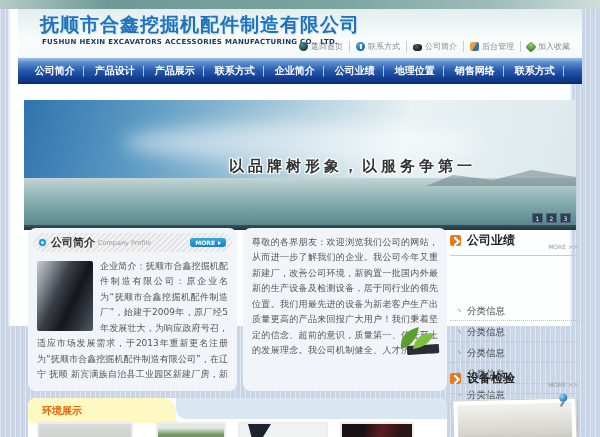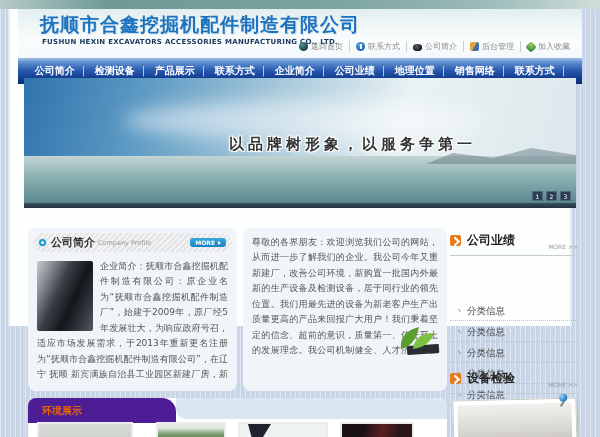--- a/index.html
+++ b/index.html
@@ -37,21 +37,21 @@
 
   
   .nav { position:absolute; left:8px; top:58px; width:564px; height:26px; display:flex;
     align-items:center; justify-content:space-around; padding:0 12px;
     background:linear-gradient(#9cc0e8 0%,#5d8ecd 18%,#2a5cb0 48%,#143f93 78%,#0e3178 100%);
     border-bottom:1px solid #0a2a66; }
   .nav a { color:#fff; font-size:10px; font-weight:bold; text-decoration:none; white-space:nowrap; }
   .nav .sep { color:rgba(255,255,255,.75); font-weight:normal; margin-left:7px; }
 
   
-  .banner { position:absolute; left:14px; top:78px; width:552px; height:130px; overflow:hidden; }
+  .banner { position:absolute; left:14px; top:100px; width:552px; height:130px; overflow:hidden; }
   .sky { position:absolute; inset:0 0 52px 0;
     background:linear-gradient(105deg,#2f74ad 0%,#5e9bc4 22%,#a6c8da 45%,#e9f2f4 68%,#dce8ec 100%); }
   .cloud { position:absolute; left:18%; top:18%; width:65%; height:30%; border-radius:50%;
     background:rgba(255,255,255,.5); filter:blur(9px); }
   .sea { position:absolute; left:0; bottom:0; width:100%; height:52px;
     background:linear-gradient(#c3d4d4,#8db2b2 40%,#5f8c92 85%,#51777f); }
   .mountain { position:absolute; right:0; bottom:44px; width:150px; height:20px; opacity:.45;
     background:#5b6f7a; clip-path:polygon(0 100%,18% 45%,45% 70%,70% 20%,100% 55%,100% 100%); }
   .banner-dark-edge { position:absolute; left:0; bottom:0; width:100%; height:5px;
     background:linear-gradient(#39505e,#24323e); }
@@ -99,21 +99,21 @@
   .pushpin { position:absolute; top:-5px; right:8px; width:10px; height:12px; }
   .pushpin .ball { position:absolute; top:0; right:0; width:8px; height:8px; border-radius:50%;
     background:radial-gradient(circle at 30% 30%,#9fd4f5,#2e86c8 60%,#145a92); }
   .pushpin .stem { position:absolute; top:7px; right:5px; width:1.5px; height:6px; background:#7a8a94; transform:rotate(35deg); }
 
   
   .env-panel { position:absolute; left:18px; top:398px; width:419px; height:45px; background:#fff;
     border-radius:8px 8px 0 0; }
   .env-band { position:absolute; left:148px; top:0; right:0; height:21px; background:#d9e7f3;
     border-radius:0 8px 0 10px; }
-  .env-tab { position:absolute; left:0; top:0; width:148px; height:25px; background:#4c1d95;
+  .env-tab { position:absolute; left:0; top:0; width:148px; height:25px; background:#fef9c3;
     border-radius:8px 14px 0 0; line-height:25px; padding-left:14px;
     font-size:10px; font-weight:bold; color:#e8650a; }
   .thumb { position:absolute; top:24px; height:30px; border:2px solid #ececec; }
   .thumb-1 { left:9px;  width:96px; background:linear-gradient(#d9ddd9,#c2c8c2); }
   .thumb-2 { left:128px; width:70px; background:linear-gradient(#e2eae4 15%,#7a9a6a 40%,#48683c); }
   .thumb-3 { left:210px; width:90px; background:#eef2f0; position:absolute; overflow:hidden; }
   .thumb-3 .sail { position:absolute; left:8px; top:0; width:0; height:0;
     border-left:7px solid transparent; border-right:16px solid transparent; border-top:26px solid #1d2430; }
   .thumb-4 { left:312px; width:74px; background:linear-gradient(100deg,#1a1114 30%,#5a1f22 55%,#2a1517 80%); }
 </style>
@@ -147,21 +147,21 @@
           </a>
         <a class="ulink" data-name="link-favorite">
             <span class="uicon" data-name="favorite-icon"></span>
             <span data-name="link-favorite-label">加入收藏</span>
           </a>
       </div>
     </div>
 
     <div class="nav" data-name="main-nav">
       <a data-name="nav-item-company-profile"><span>公司简介</span><span class="sep" data-name="nav-separator">|</span></a>
-      <a data-name="nav-item-manager-speech"><span>检测设备</span><span class="sep" data-name="nav-separator">|</span></a>
+      <a data-name="nav-item-manager-speech"><span>产品设计</span><span class="sep" data-name="nav-separator">|</span></a>
       <a data-name="nav-item-products"><span>产品展示</span><span class="sep" data-name="nav-separator">|</span></a>
       <a data-name="nav-item-testing-equipment"><span>联系方式</span><span class="sep" data-name="nav-separator">|</span></a>
       <a data-name="nav-item-environment"><span>企业简介</span><span class="sep" data-name="nav-separator">|</span></a>
       <a data-name="nav-item-performance"><span>公司业绩</span><span class="sep" data-name="nav-separator">|</span></a>
       <a data-name="nav-item-location"><span>地理位置</span><span class="sep" data-name="nav-separator">|</span></a>
       <a data-name="nav-item-sales-network"><span>销售网络</span><span class="sep" data-name="nav-separator">|</span></a>
       <a data-name="nav-item-contact"><span>联系方式</span><span class="sep" data-name="nav-separator">|</span></a>
     </div>
 
     <div class="banner" data-name="hero-banner">

